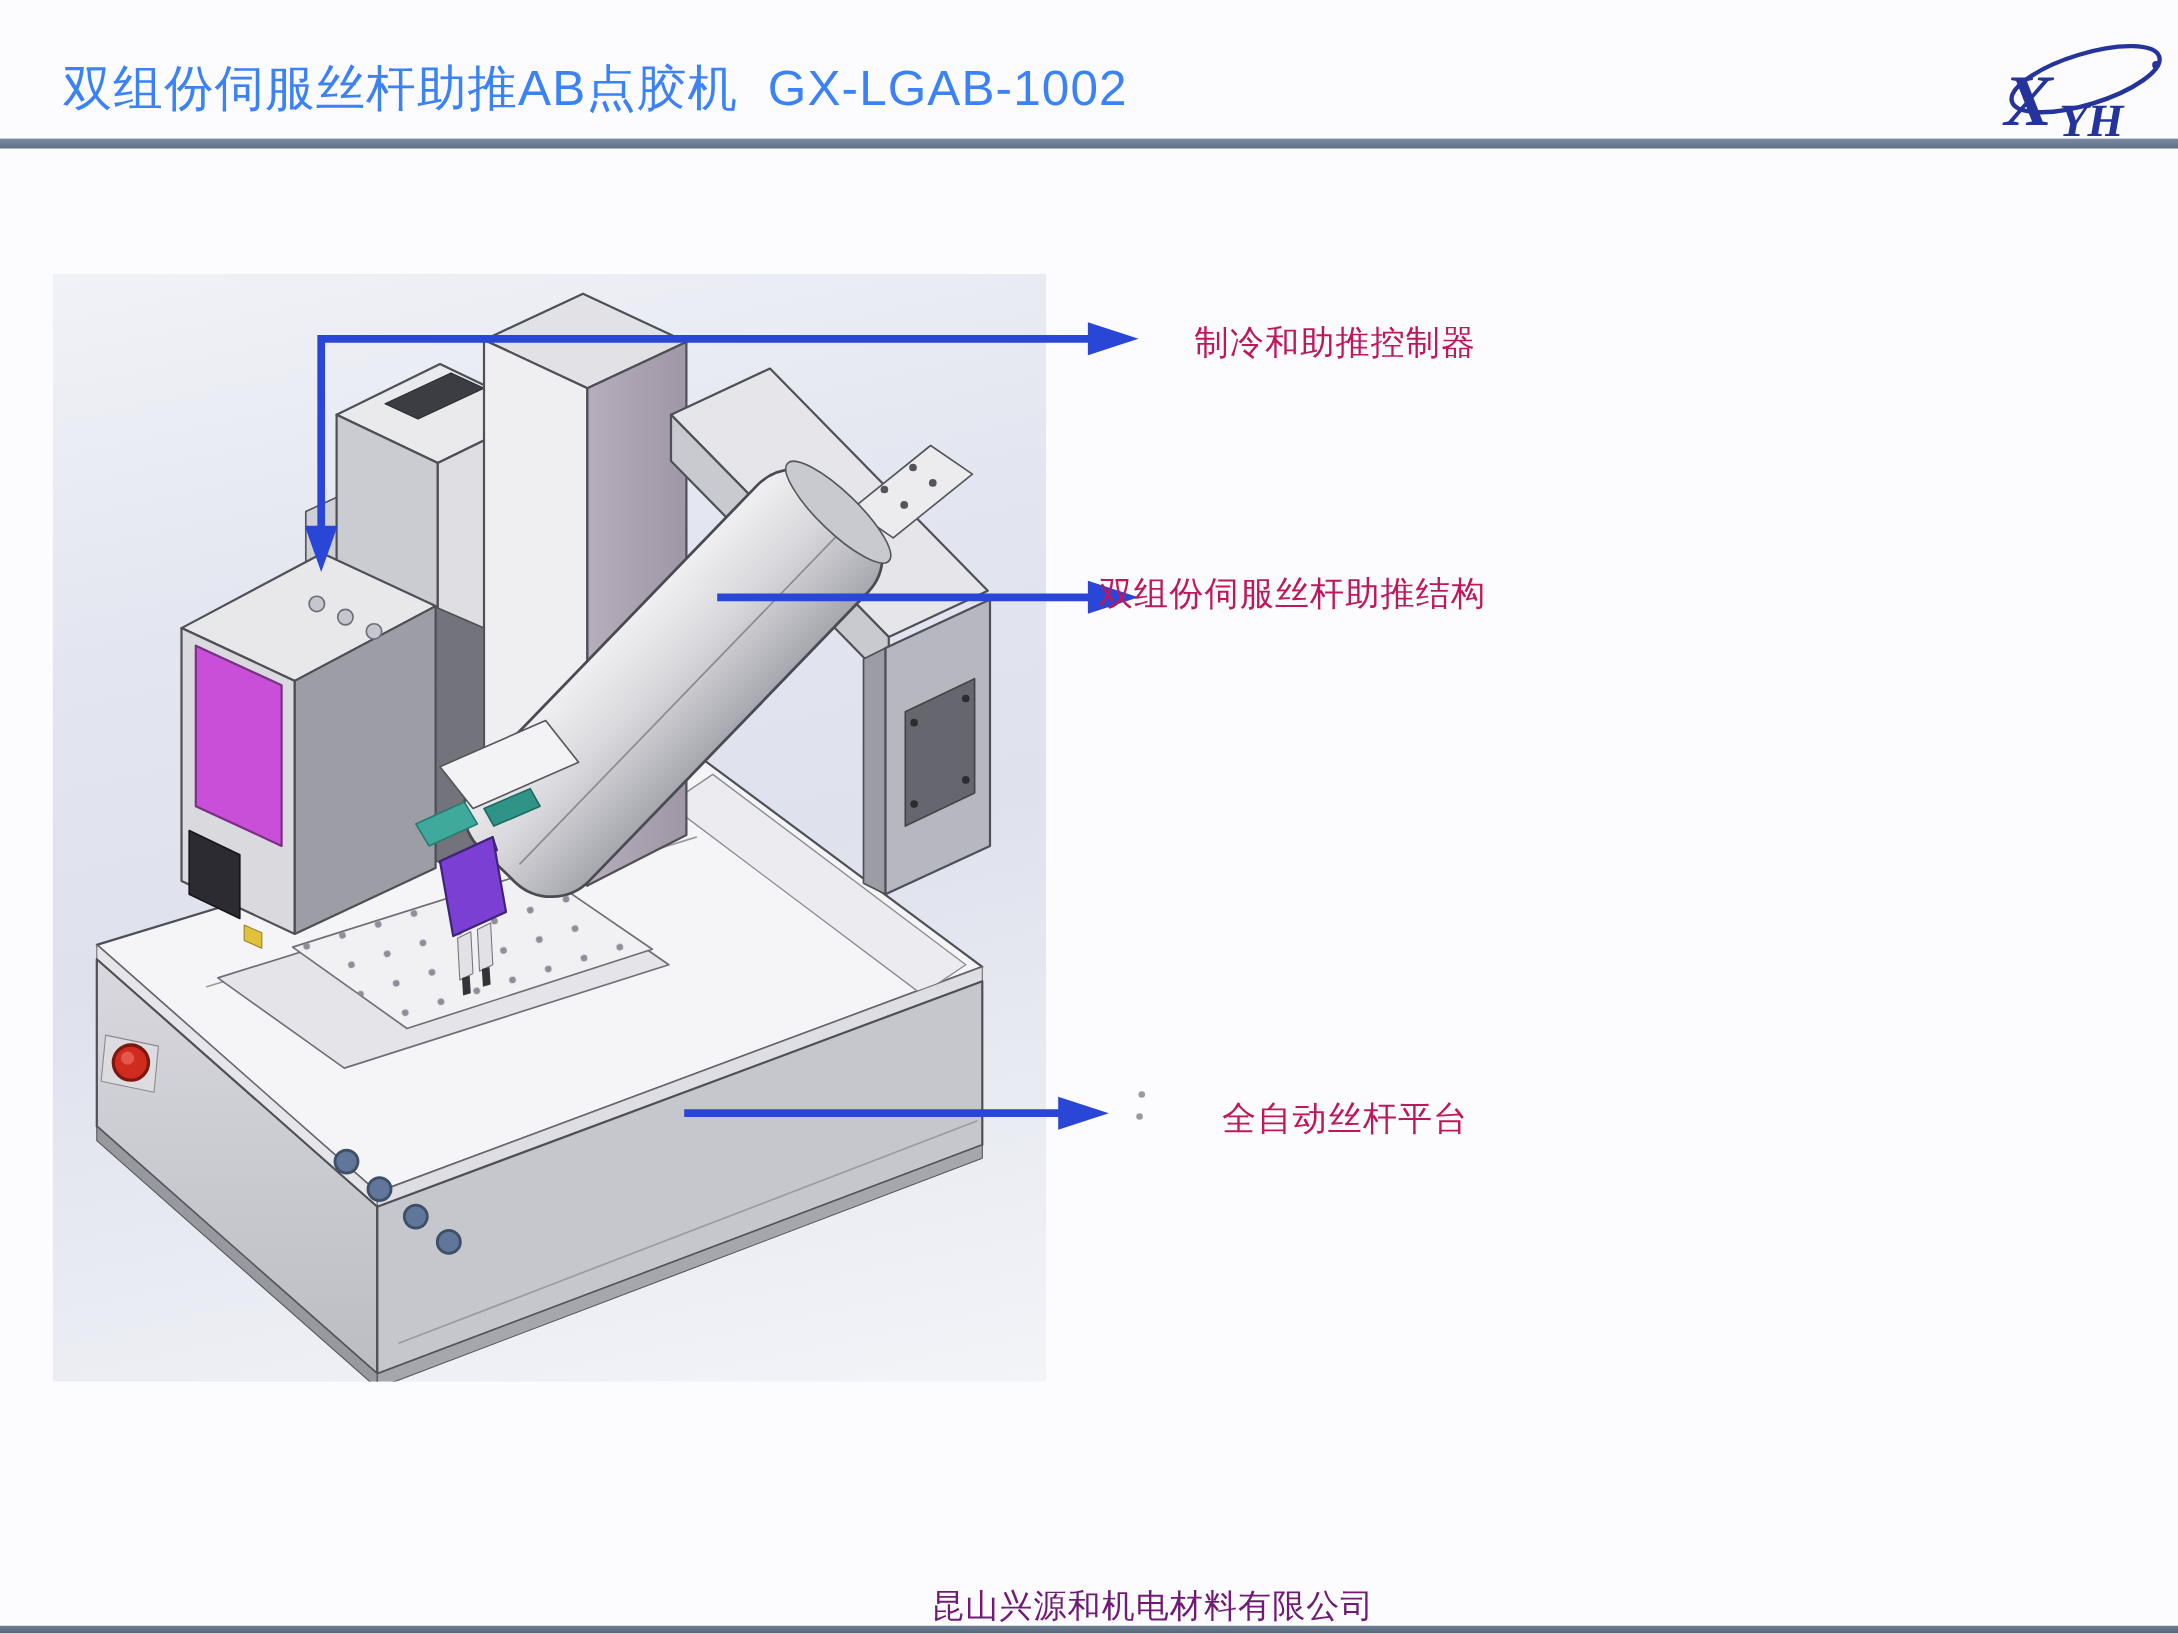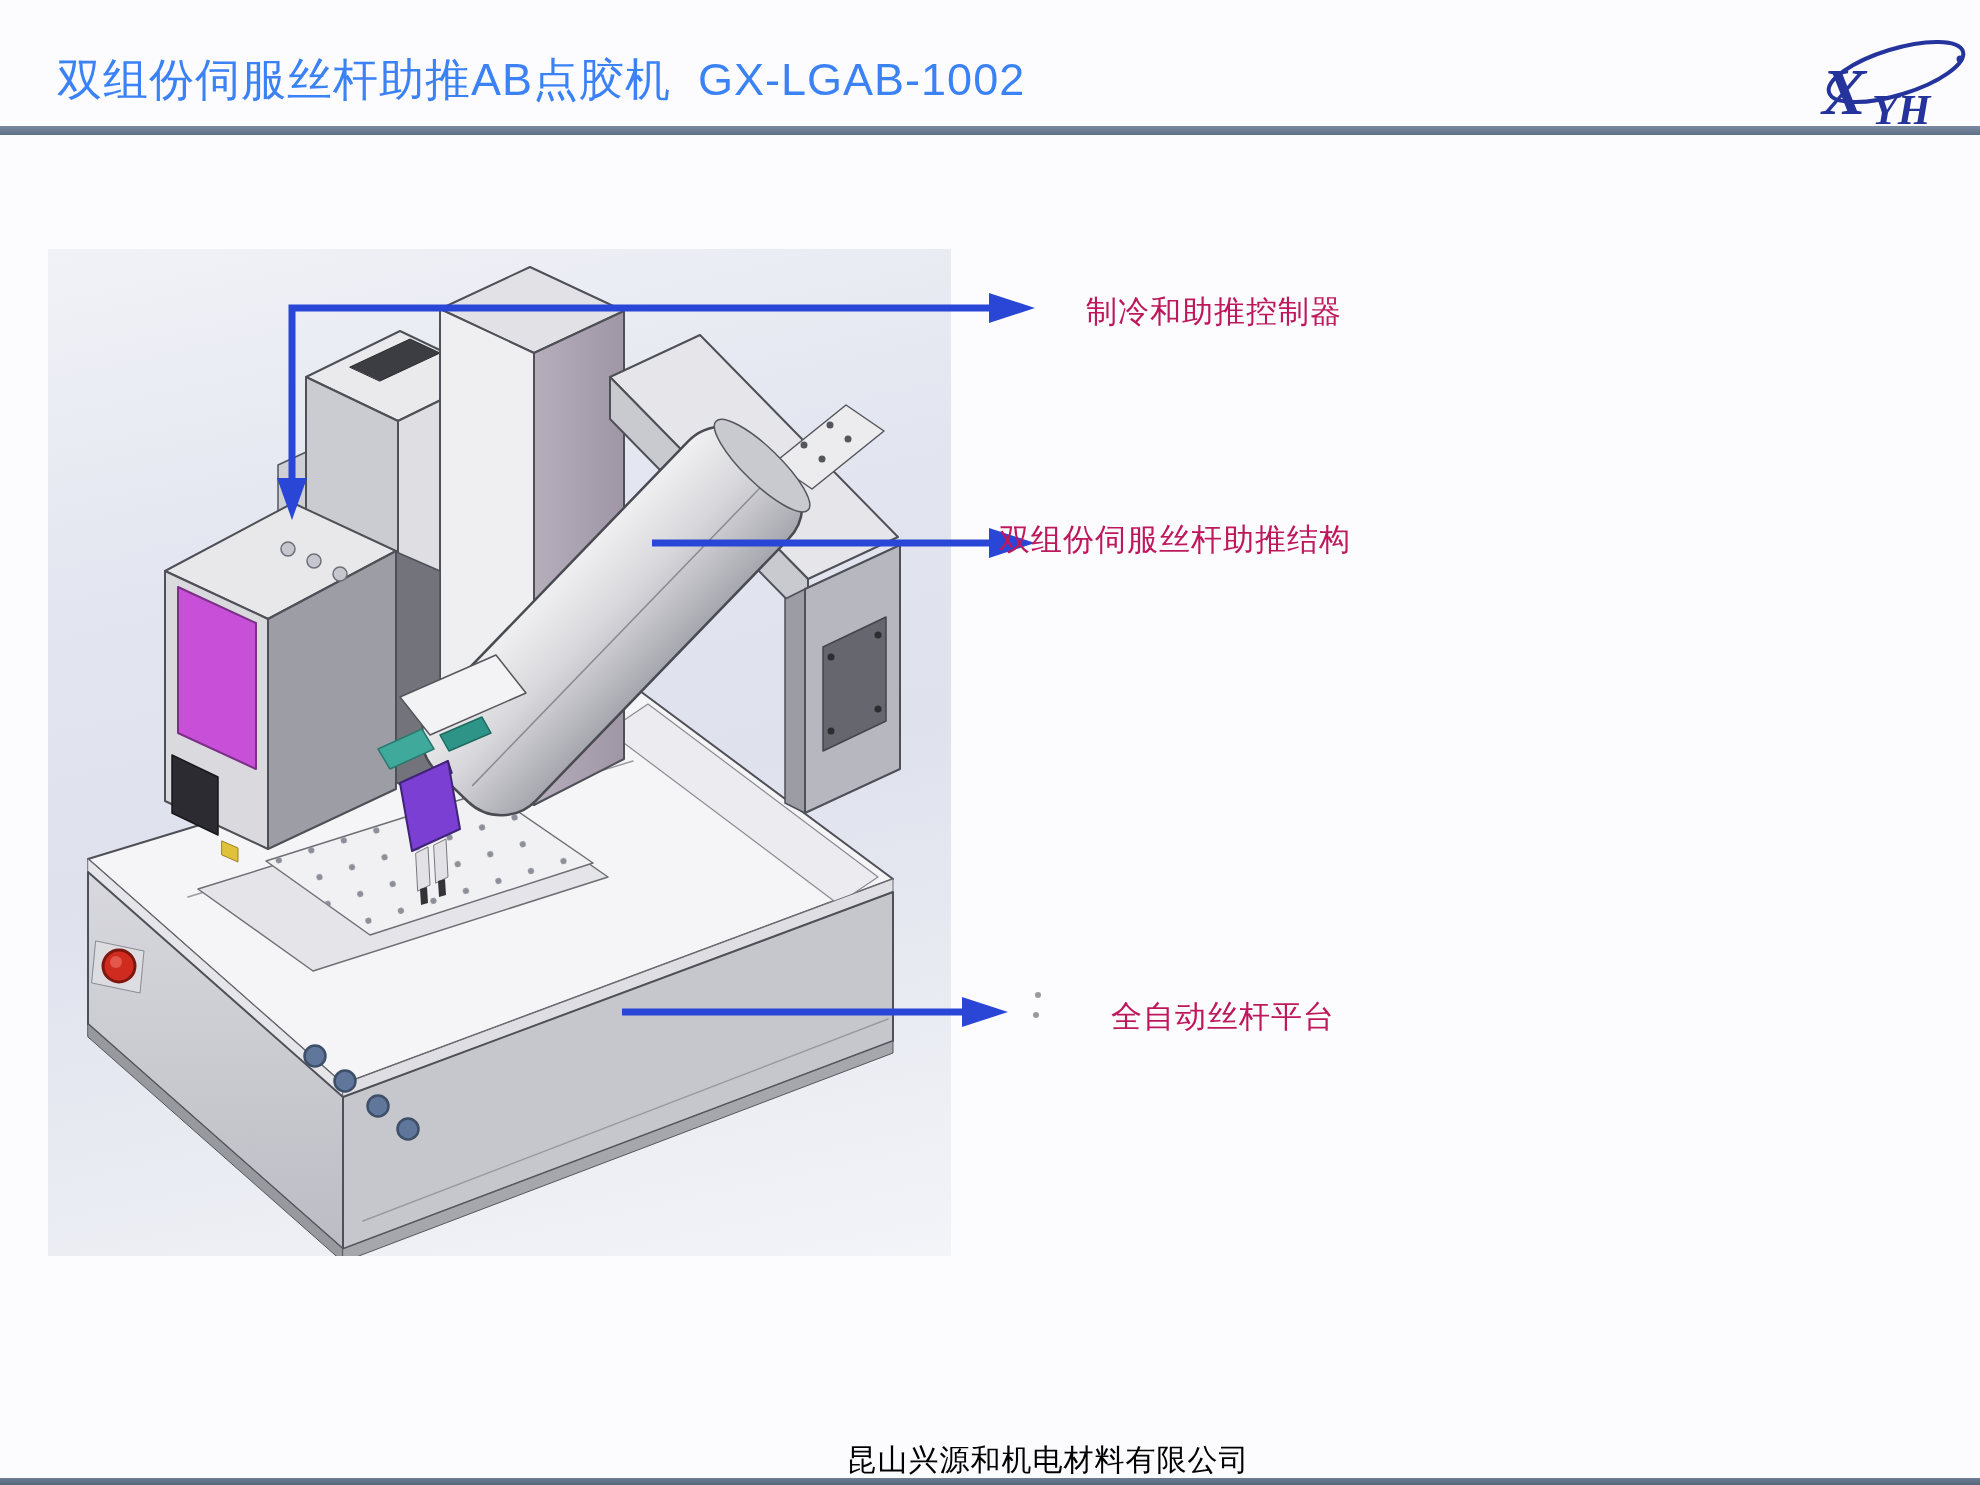--- a/index.html
+++ b/index.html
@@ -25,21 +25,21 @@
   .machine-panel svg{display:block;width:903px;height:1007px;}
   .arrows{position:absolute;left:0;top:0;width:1980px;height:1485px;pointer-events:none;}
   .callout-label{
     position:absolute;font-size:31px;color:#be185d;letter-spacing:1px;white-space:nowrap;
   }
   .label-1{left:1086px;top:291px;}
   .label-2{left:999px;top:519px;font-family:Liberation Serif, serif;}
   .label-3{left:1072px;top:996px;margin-left:39px;}
   .footer-company{
     position:absolute;left:1048px;top:1440px;transform:translateX(-50%);
-    font-size:30px;color:#000000;letter-spacing:1px;white-space:nowrap;
+    font-size:30px;color:#701a75;letter-spacing:1px;white-space:nowrap;
   }
   .footer-bar{
     position:absolute;left:0;bottom:0;width:1980px;height:7px;
     background:linear-gradient(180deg,#6d7e94,#566congr)
   }
   
   .footer-bar{background:linear-gradient(180deg,#6d7e94,#566779);}
 </style>
 </head>
 <body>

